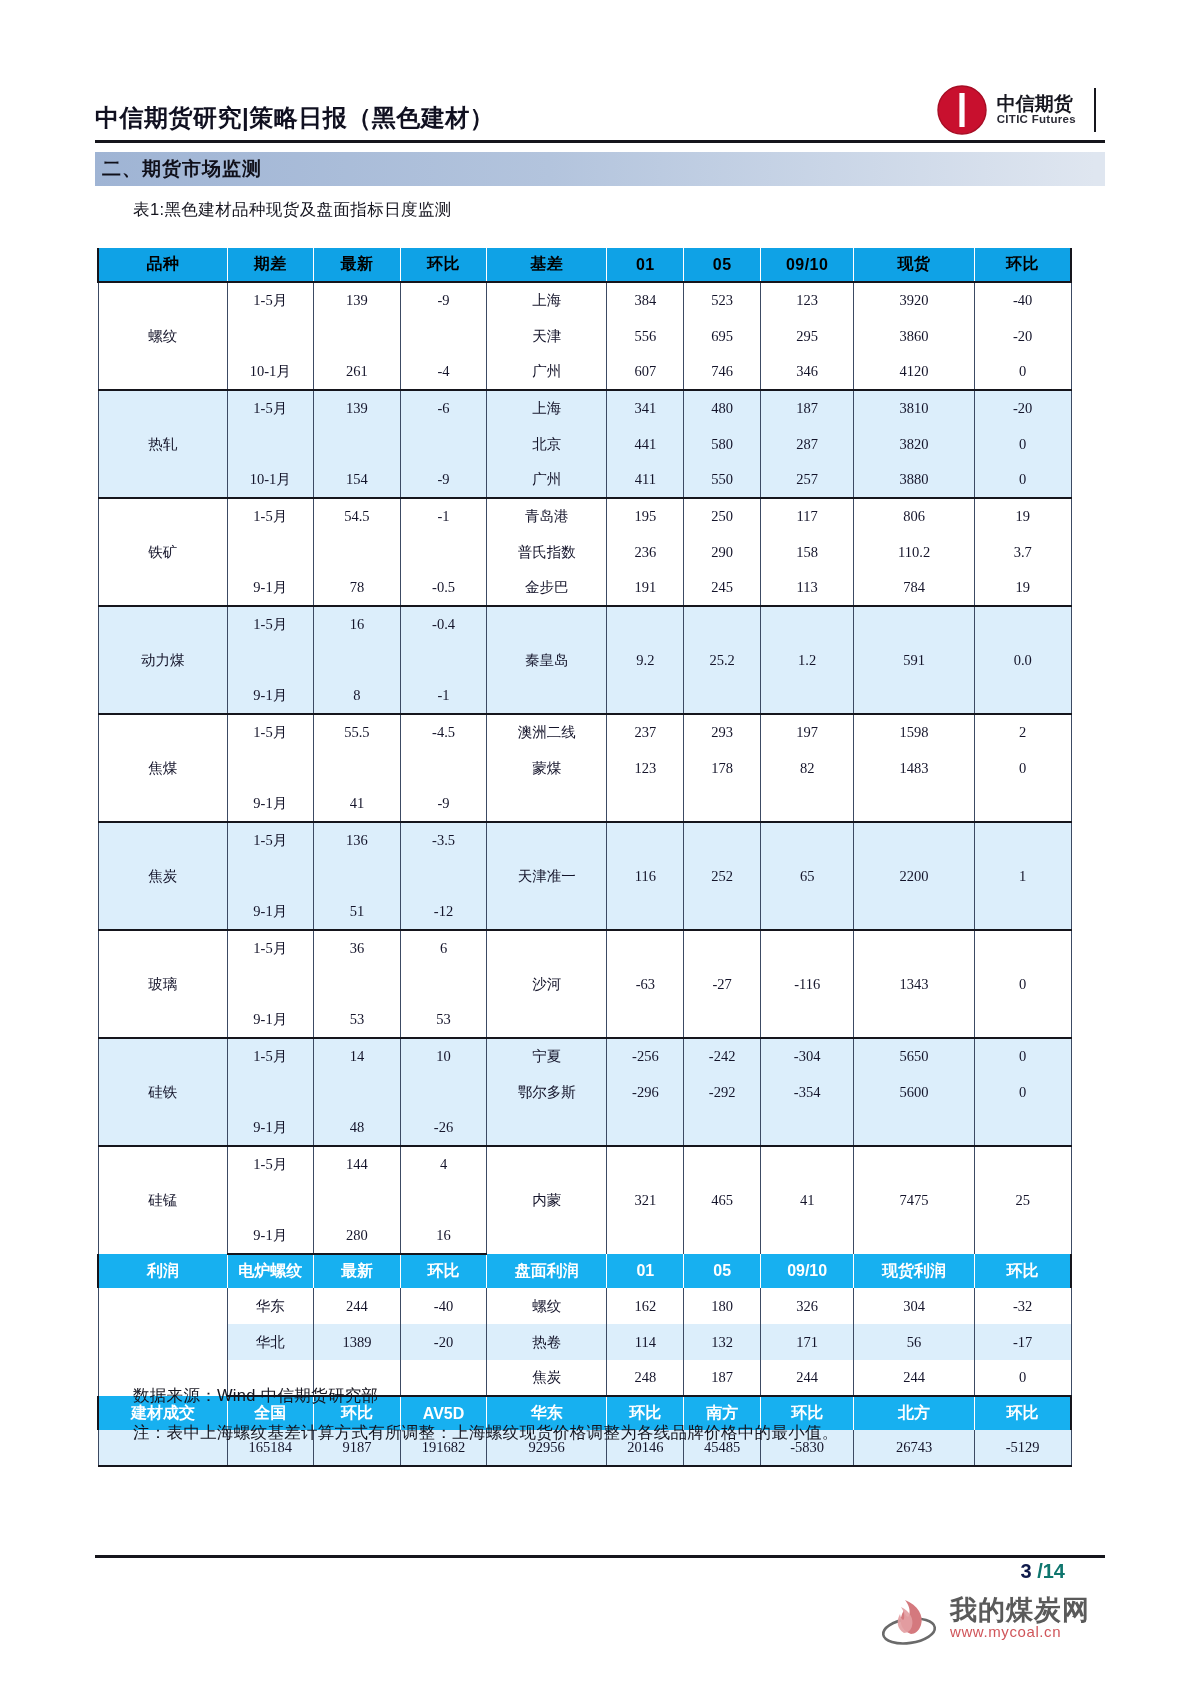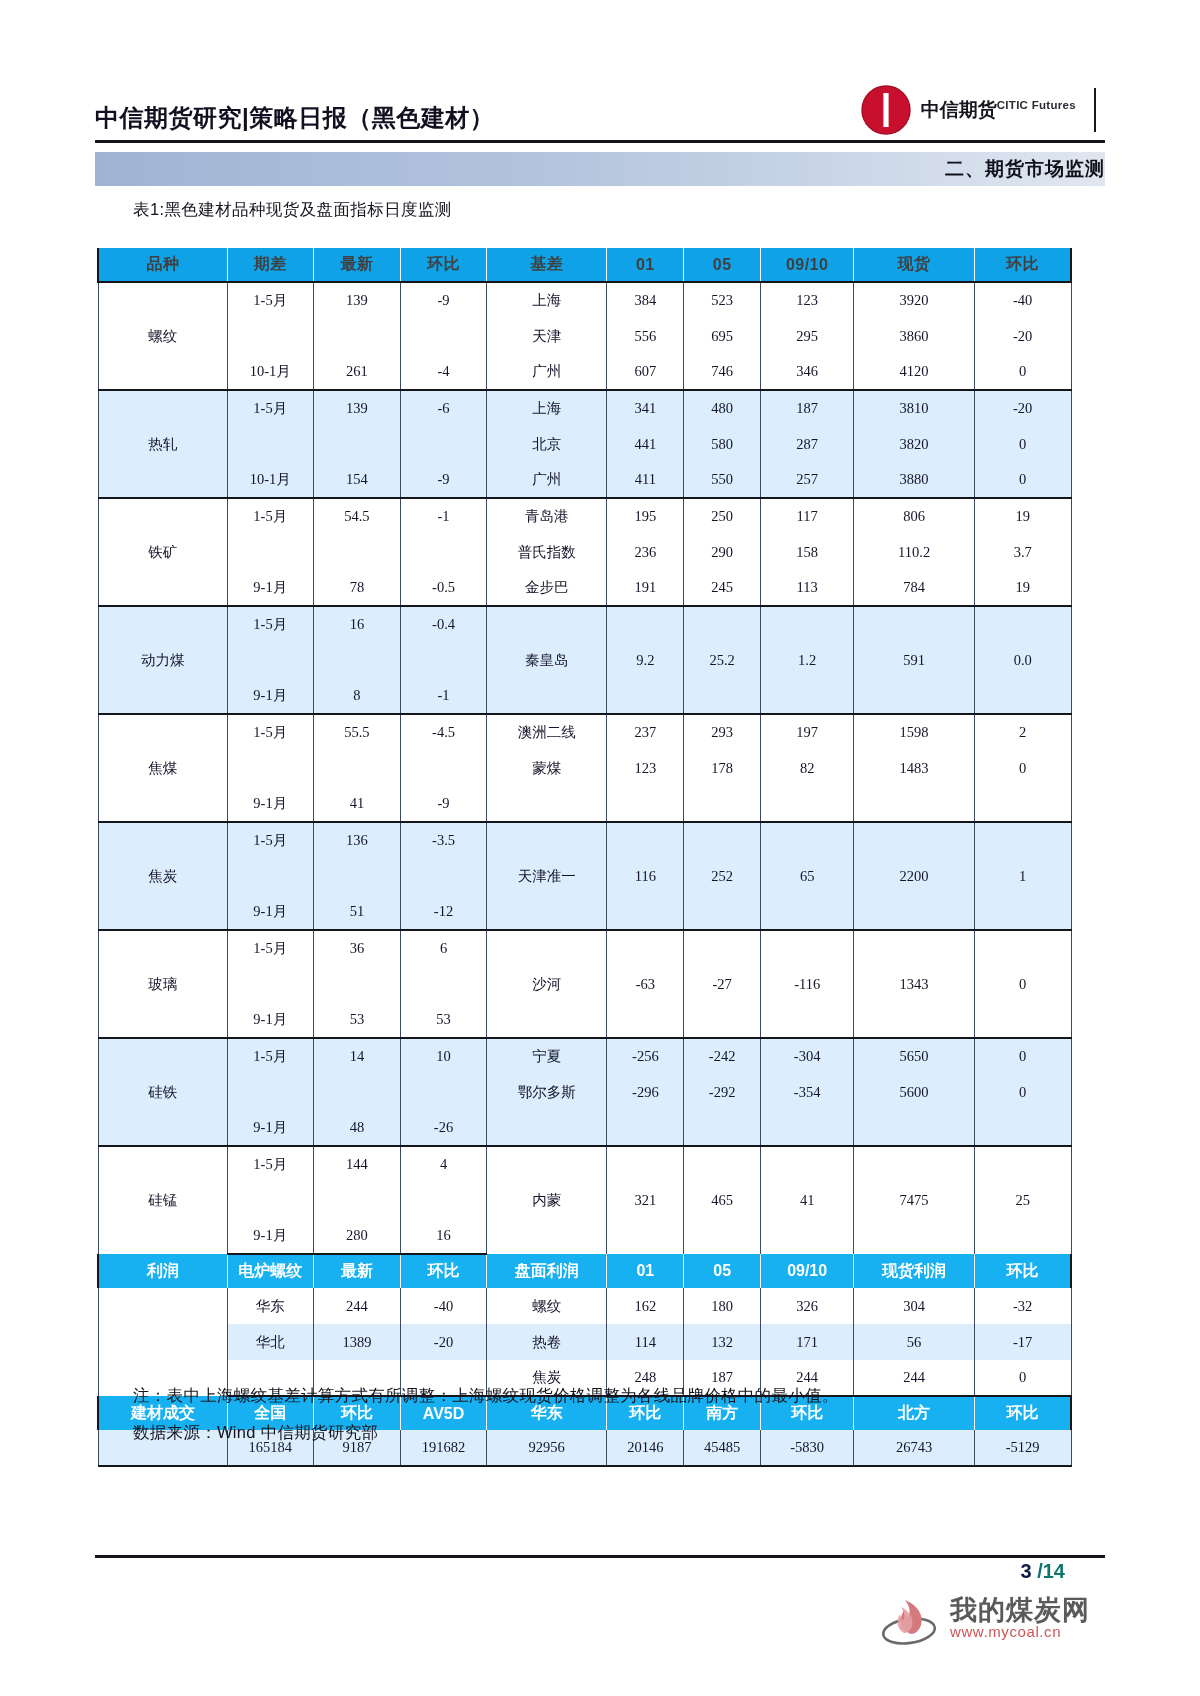--- a/index.html
+++ b/index.html
@@ -19,42 +19,42 @@
     position:absolute; left:95px; top:72px; width:1010px; height:66px;
     display:flex; align-items:flex-end; justify-content:space-between;
   }
   .hdr-title {
     font-family:"Liberation Sans","DejaVu Sans",sans-serif;
     font-size:24px; font-weight:700; letter-spacing:.5px;
     color:#101020; white-space:nowrap; padding-bottom:4px;
   }
   .hdr-right { display:flex; align-items:center; gap:9px; padding-bottom:2px; }
   .logo-mark { width:52px; height:52px; position:relative; }
-  .logo-txt { display:flex; flex-direction:row; line-height:1.02; }
+  .logo-txt { display:flex; flex-direction:column; line-height:1.02; }
   .logo-cn {
     font-family:"Liberation Sans","DejaVu Sans",sans-serif;
     font-size:19px; font-weight:700; color:#16161f; letter-spacing:0px;
   }
   .logo-en {
     font-family:"Liberation Sans","DejaVu Sans",sans-serif;
     font-size:11.5px; font-weight:600; color:#2a2a35; letter-spacing:.3px;
   }
   .logo-div { width:2px; height:44px; background:#17171d; margin:0 9px; }
   .logo-big {
     font-family:"Liberation Sans","DejaVu Sans",sans-serif;
     font-size:37px; font-weight:700; color:#101018; letter-spacing:-1px;
     white-space:nowrap;
   }
   .hdr-rule { position:absolute; left:95px; top:140px; width:1010px; height:2.5px; background:#15151c; }
 
   
   .sec-banner {
     position:absolute; left:95px; top:152px; width:1010px; height:34px;
     background:linear-gradient(90deg,#9fb4d4 0%,#b3c4dd 45%,#dfe6f0 99%);
-    display:flex; align-items:center;justify-content:flex-end;
+    display:flex; align-items:center;
   }
   .sec-banner .sec-txt {
     font-family:"Liberation Sans","DejaVu Sans",sans-serif;
     font-size:19px; font-weight:700; color:#10101a; padding-left:7px; letter-spacing:1px;
   }
 
   
   .tbl-caption {
     position:absolute; left:133px; top:199px;
     font-family:"Liberation Sans","DejaVu Sans",sans-serif;
@@ -73,21 +73,21 @@
   }
   
   col.c1 { width:118px; }  col.c2 { width:78px; }
   col.c3 { width:80px; }   col.c4 { width:78px; }
   col.c5 { width:110px; }  col.c6 { width:70px; }
   col.c7 { width:70px; }   col.c8 { width:85px; }
   col.c9 { width:110px; }  col.c10 { width:88px; }
 
   tr.hdr-row td {
     background:#0fa2e6;
-    color:#404040; font-weight:700;
+    color:#000000; font-weight:700;
     font-family:"Liberation Sans","DejaVu Sans",sans-serif;
     font-size:16px; height:34px;
     border-left:1px solid #ffffff; border-right:1px solid #ffffff;
     letter-spacing:.5px;
   }
   tr.hdr-row td:first-child { border-left:2.5px solid #15151c; }
   tr.hdr-row td:last-child { border-right:2.5px solid #15151c; }
 
   .band-w td { background:#ffffff; }
   .band-b td { background:#dceefb; }
@@ -527,22 +527,22 @@
             <td class="num">45485</td>
             <td class="num sep-r">-5830</td>
             <td class="num">26743</td>
             <td class="num edge-r">-5129</td>
           </tr>
         </tbody>
     </table>
   </div>
 
   <div class="notes">
+    <div class="ln">数据来源：Wind 中信期货研究部</div>
     <div class="ln">注：表中上海螺纹基差计算方式有所调整：上海螺纹现货价格调整为各线品牌价格中的最小值。</div>
-    <div class="ln">数据来源：Wind 中信期货研究部</div>
   </div>
 
   <div class="ftr-rule"></div>
   <div class="pg">
     <span>3</span>
     <span class="tot">/14</span>
   </div>
 
   <div class="wm">
     <div>

